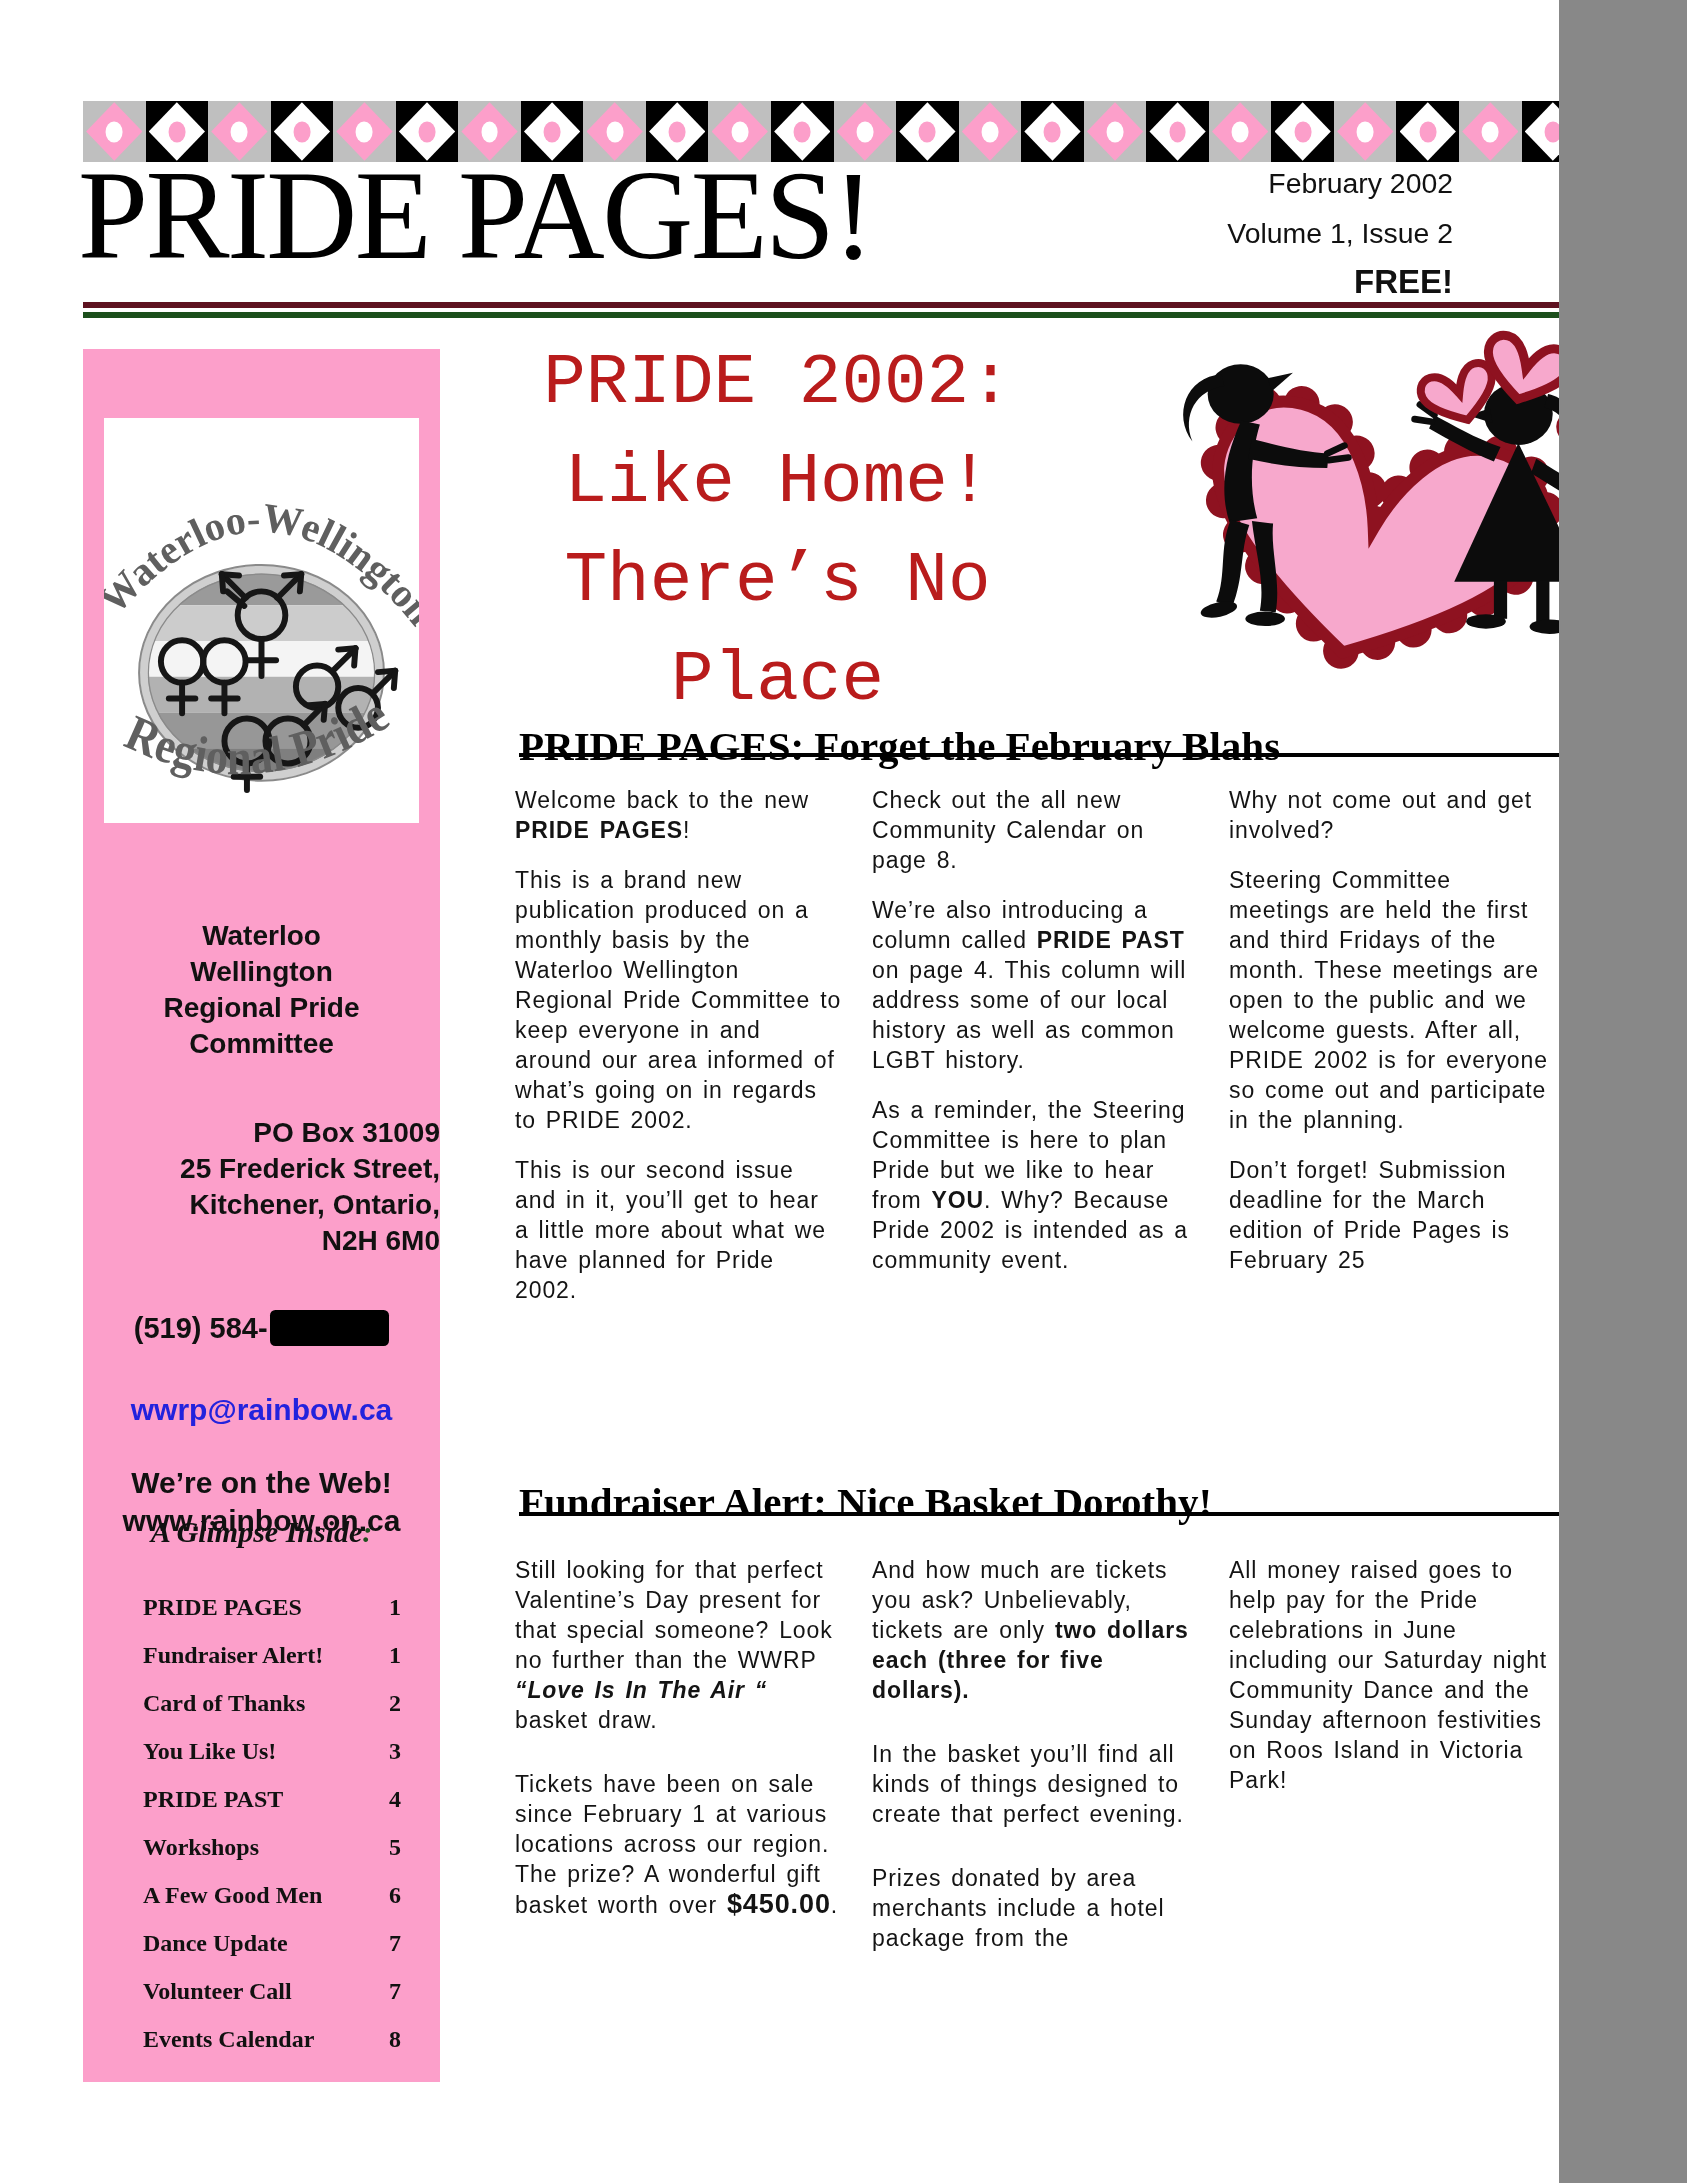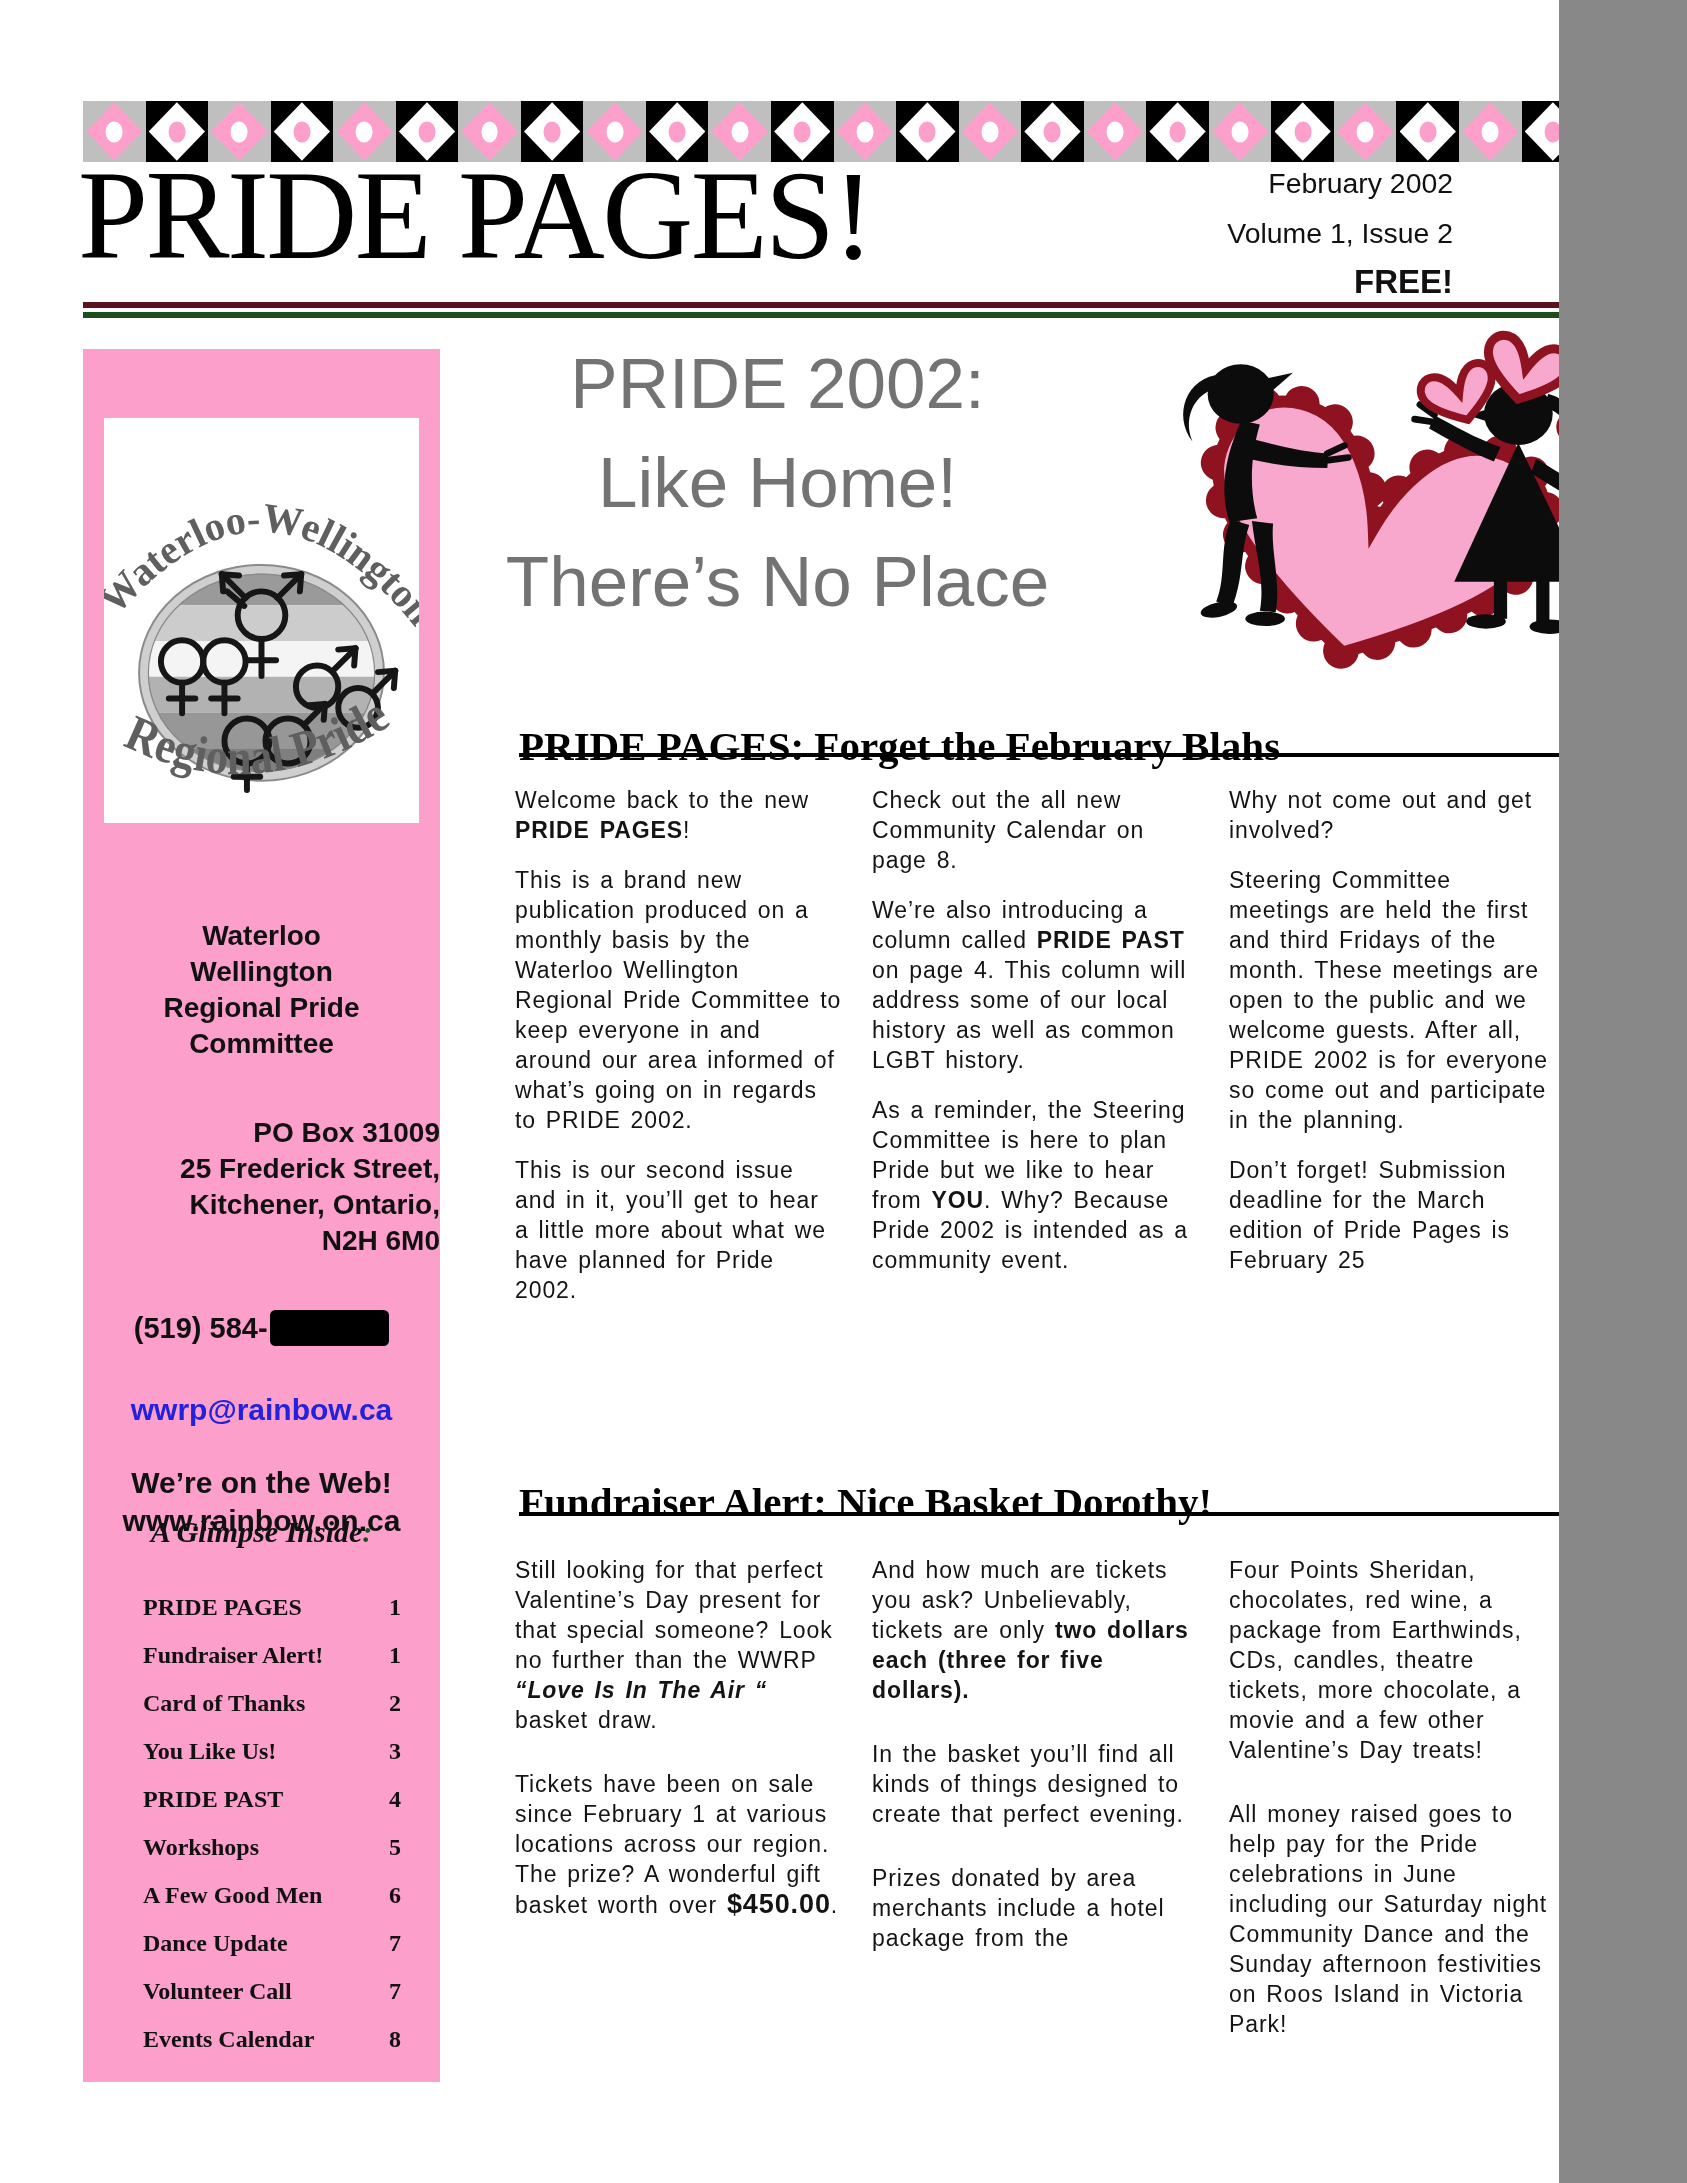--- a/index.html
+++ b/index.html
@@ -46,21 +46,21 @@
   .email-row{top:1044px;font-size:30px;color:var(--blue);}
   .web-row{top:1115px;font-size:30px;line-height:38px;}
   .glimpse-title{position:absolute;left:0;width:100%;top:1166px;text-align:center;
     font-family:"Liberation Serif",serif;font-style:italic;font-weight:700;font-size:30px;}
   .glimpse-title .colon{color:var(--green);}
   .toc{position:absolute;left:60px;top:1245px;width:258px;}
   .toc-row{display:flex;justify-content:space-between;height:48px;
     font-family:"Liberation Serif",serif;font-weight:700;font-size:24px;}
   
   .headline{position:absolute;left:463px;top:334px;width:629px;text-align:center;
-    font-family:Liberation Sans, sans-serif;font-size:71px;line-height:99px;color:#737373;}
+    font-family:Liberation Mono, monospace;font-size:71px;line-height:99px;color:#b91c1c;}
   .clipart{position:absolute;left:1085px;top:316px;}
   
   .article-title{position:absolute;font-family:"Liberation Serif",serif;font-weight:700;
     font-size:41px;color:#000;white-space:nowrap;}
   .a1-title{left:519px;top:688px;}
   .a2-title{left:519px;top:1444px;}
   .title-rule{position:absolute;left:519px;width:1049px;height:4px;background:#000;}
   .a1-rule{top:753px;}
   .a2-rule{top:1512px;}
   .colbody{position:absolute;width:327px;font-size:23px;line-height:30px;
@@ -430,18 +430,17 @@
   <div class="colbody cols-a2 a2 c0">
       <p><span>Still looking for that perfect Valentine’s Day present for that special someone?  Look no further than the WWRP </span><span class="b i">“Love Is In The Air “</span><span> basket draw.</span></p>
       <p><span>Tickets have been on sale since February 1 at various locations across our region.  The prize? A wonderful gift basket worth over </span><span class="b big">$450.00</span><span>.</span></p>
     </div>
   <div class="colbody cols-a2 a2 c1">
       <p><span>And how much are tickets you ask? Unbelievably, tickets are only </span><span class="b">two dollars each (three for five dollars).</span></p>
       <p><span>In the basket you’ll find all kinds of things designed to create that perfect evening.</span></p>
       <p><span>Prizes donated by area merchants include a hotel package from the</span></p>
     </div>
   <div class="colbody cols-a2 a2 c2">
-      <p><span>Four Points Sheridan, chocolates, red wine, a package from Earthwinds, CDs, candles, theatre tickets, more chocolate, a movie and a few other Valentine’s Day treats!</span></p>
       <p><span>All money raised goes to help pay for the Pride celebrations in June including our Saturday night Community Dance and the Sunday afternoon festivities on Roos Island in Victoria Park!</span></p>
     </div>
 
 </div>
 
 
 </body></html>

